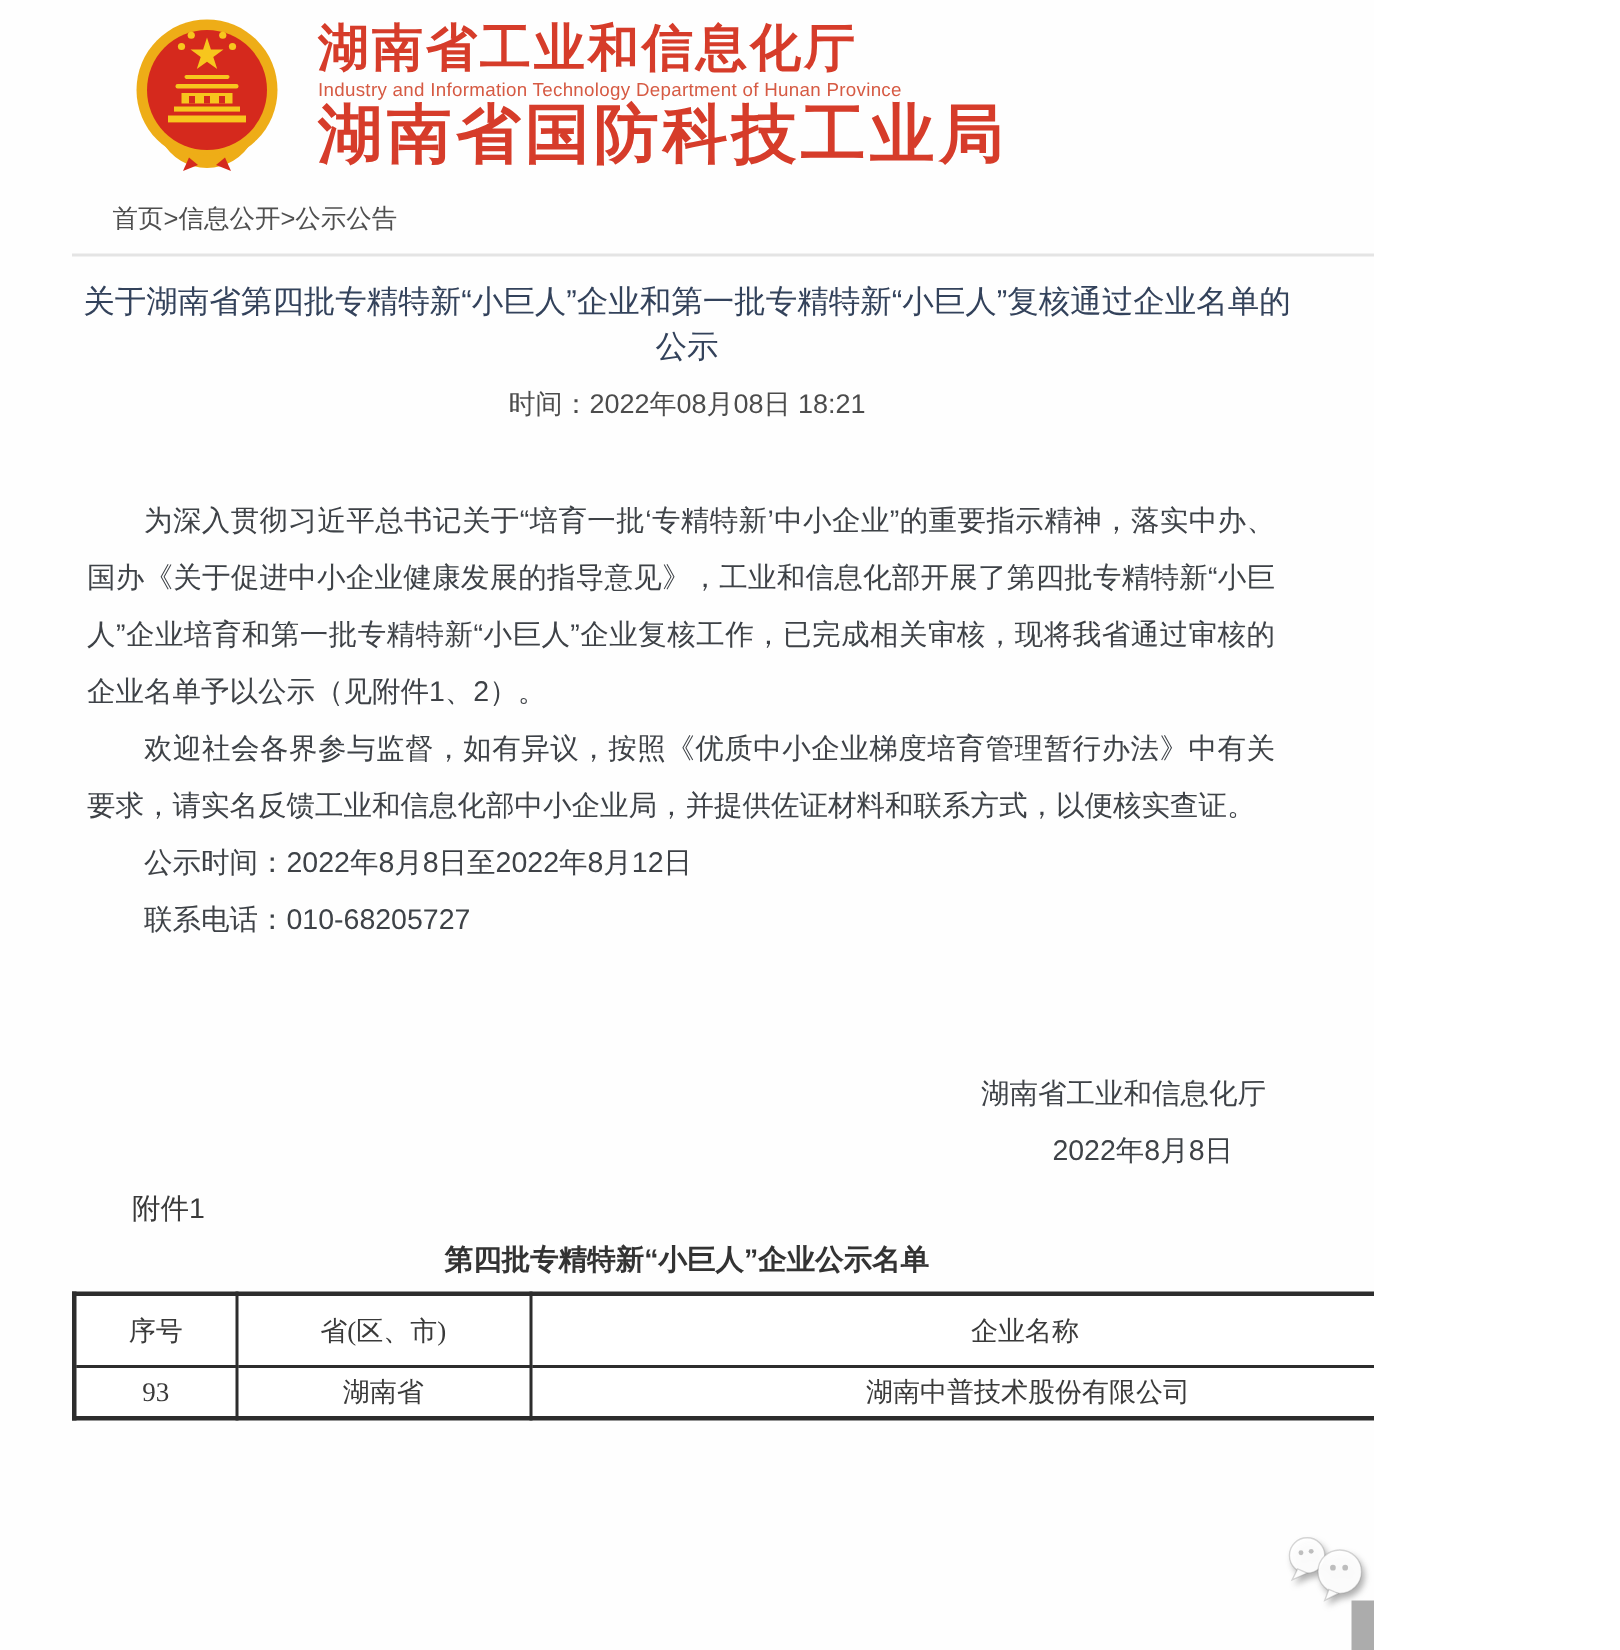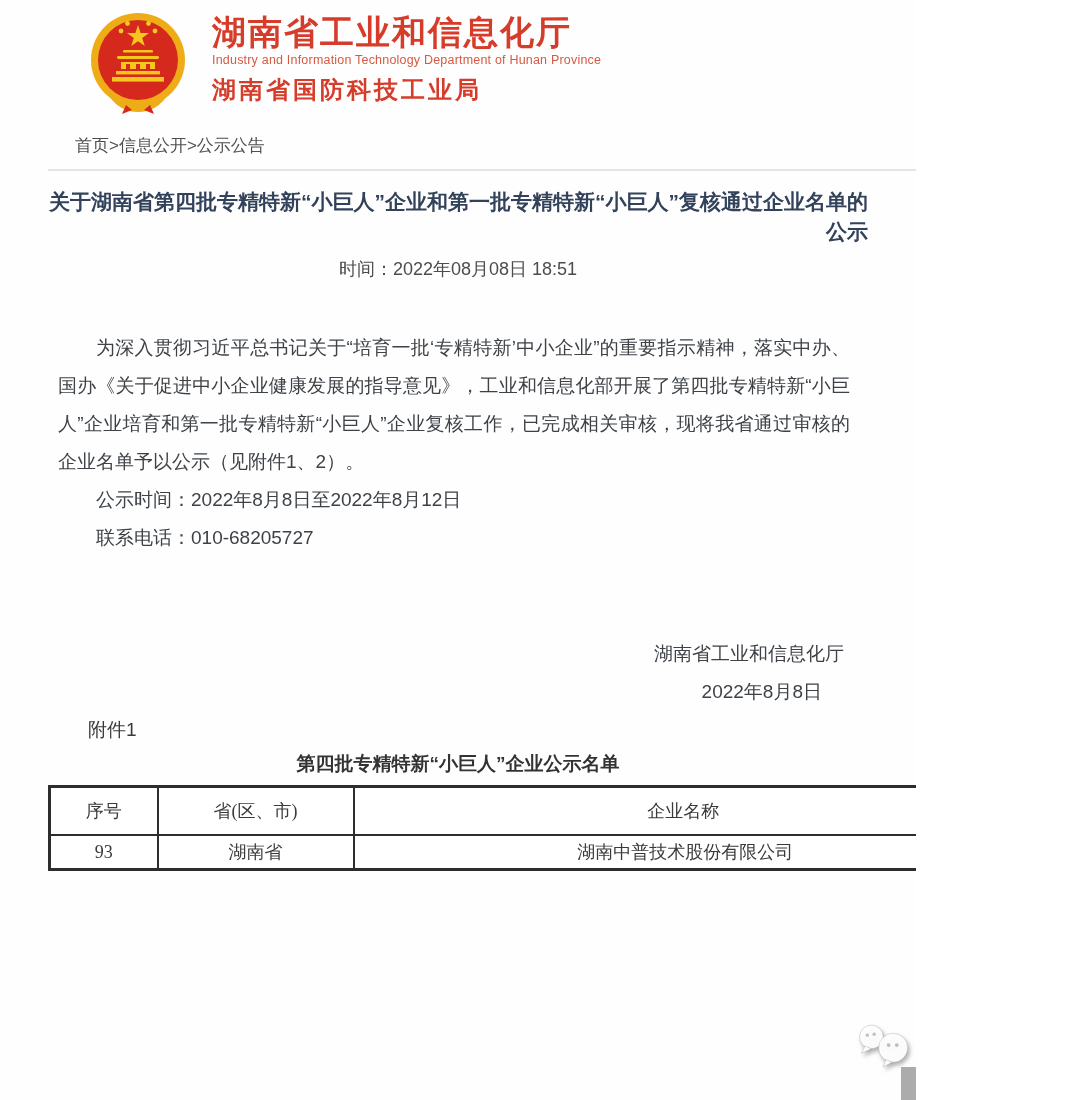--- a/index.html
+++ b/index.html
@@ -6,34 +6,34 @@
   .page {
     position:relative; width:916px; height:1100px; overflow:hidden;
     background:#fefefe; font-family:"Liberation Sans","DejaVu Sans",sans-serif;
   }
   
   .site-header { display:flex; align-items:flex-start; padding:10px 0 0 88px; height:118px; box-sizing:border-box; }
   .emblem { width:100px; height:106px; flex:0 0 auto; }
   .org-text { margin-left:24px; padding-top:2px; }
   .org-cn1 { font-size:34px; font-weight:bold; color:#d63c2a; letter-spacing:2px; line-height:40px; }
   .org-en  { font-size:12.5px; color:#d65a43; line-height:16px; letter-spacing:0.2px; }
-  .org-cn2 { font-size:24px; font-weight:bold; color:#d63c2a; letter-spacing:3px; line-height:40px; margin-top:2px; }
+  .org-cn2 { font-size:43px; font-weight:bold; color:#d63c2a; letter-spacing:3px; line-height:40px; margin-top:2px; }
   
   .nav { margin:6px 0 0 48px; width:974px; border-top:1px solid #ededed; border-left:1px solid #ededed; box-sizing:border-box; }
   .nav-row { display:flex; }
   .nav-cell {
     flex:1; height:56px; line-height:56px; text-align:center;
     color:#9d9d9d; font-size:18px; background:#ffffff;
     border-right:1px solid #ededed; border-bottom:1px solid #ededed; cursor:pointer;
   }
   
   .breadcrumb { margin:16px 0 0 75px; font-size:17px; color:#4f4f4f; }
   .rule { margin:12px 0 0 48px; width:976px; border-bottom:2px solid #e4e4e4; }
   
-  .article-title { margin:16px 48px 0; text-align:right; font-size:21px; font-weight:bold; color:#33425b; line-height:30px; }
+  .article-title { margin:16px 48px 0; text-align:center; font-size:21px; font-weight:normal; color:#33425b; line-height:30px; }
   .article-time  { margin:10px 48px 0; text-align:center; font-size:18px; color:#4c4c4c; }
   .article-body  { margin:48px 66px 0 58px; font-size:19px; line-height:38px; color:#3e4247; text-align:justify; }
   .para { text-indent:2em; margin:0; }
   .meta-line { text-indent:2em; }
   .attach-block { margin-top:38px; }
   .attach-line1 { text-indent:2em; }
   .attach-line2 { padding-left:5em; }
   .signature { margin-top:78px; text-align:right; }
   .sig-org  { padding-right:6px; }
   .sig-date { padding-right:28px; }
@@ -90,24 +90,25 @@
       <div class="org-en">Industry and Information Technology Department of Hunan Province</div>
       <div class="org-cn2">湖南省国防科技工业局</div>
     </div>
   </div>
 
 
   <div class="breadcrumb">首页&gt;信息公开&gt;公示公告</div>
   <div class="rule"></div>
 
   <div class="article-title">关于湖南省第四批专精特新“小巨人”企业和第一批专精特新“小巨人”复核通过企业名单的公示</div>
-  <div class="article-time">时间：2022年08月08日 18:51</div>
+  <div class="article-time">时间：2022年08月08日 18:21</div>
 
   <div class="article-body">
     <p class="para">为深入贯彻习近平总书记关于“培育一批‘专精特新’中小企业”的重要指示精神，落实中办、国办《关于促进中小企业健康发展的指导意见》，工业和信息化部开展了第四批专精特新“小巨人”企业培育和第一批专精特新“小巨人”企业复核工作，已完成相关审核，现将我省通过审核的企业名单予以公示（见附件1、2）。</p>
+    <p class="para">欢迎社会各界参与监督，如有异议，按照《优质中小企业梯度培育管理暂行办法》中有关要求，请实名反馈工业和信息化部中小企业局，并提供佐证材料和联系方式，以便核实查证。</p>
     <div class="meta-line">公示时间：2022年8月8日至2022年8月12日</div>
     <div class="meta-line">联系电话：010-68205727</div>
 
 
     <div class="signature">
       <div class="sig-org">湖南省工业和信息化厅</div>
       <div class="sig-date">2022年8月8日</div>
     </div>
   </div>
 

